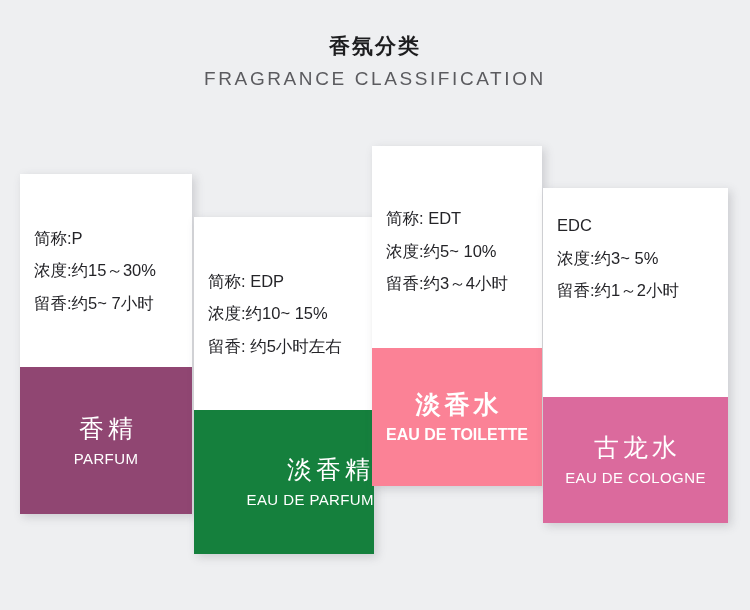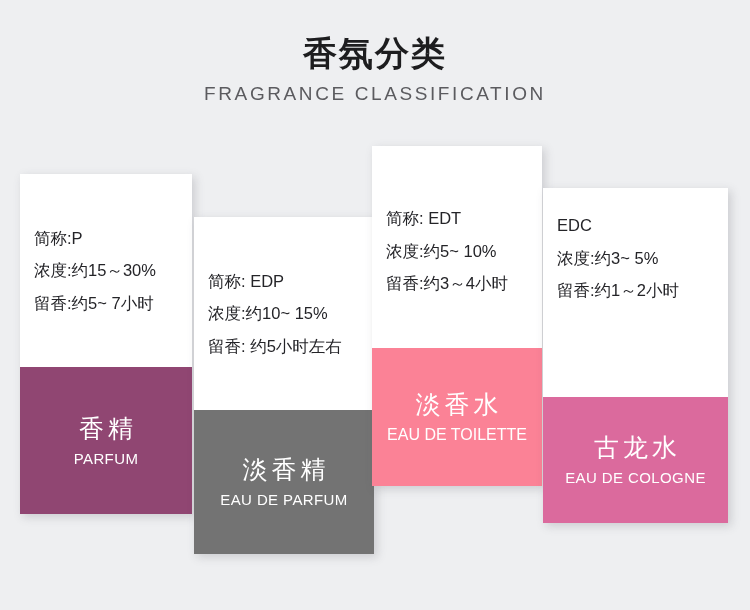--- a/index.html
+++ b/index.html
@@ -24,21 +24,21 @@
   .header {
     position: absolute;
     left: 0;
     top: 0;
     width: 750px;
     text-align: center;
   }
   .title-cn {
     margin: 0;
     padding-top: 34px;
-    font-size: 34px;
+    font-size: 21px;
     font-weight: bold;
     letter-spacing: 2px;
     color: #1d1d1f;
     line-height: 1.15;
   }
   .title-en {
     margin: 0;
     padding-top: 11px;
     font-size: 19px;
     font-weight: normal;
@@ -96,25 +96,25 @@
     white-space: nowrap;
   }
 
   
   #card-parfum      { left: 20px;  top: 142px; width: 172px; height: 340px; z-index: 1; margin-top: 32px; }
   #card-parfum .card-info { height: 193px; }
   #card-parfum .card-band { height: 147px; background: #904672; }
 
   #card-edp         { left: 194px; top: 217px; width: 180px; height: 337px; z-index: 2; }
   #card-edp .card-info { height: 193px; }
-  #card-edp .card-band { height: 144px; background: #737373; }
+  #card-edp .card-band { height: 144px; background: #15803d; align-items: flex-end; }
 
   #card-edt         { left: 372px; top: 146px; width: 170px; height: 340px; z-index: 3; }
   #card-edt .card-info { height: 210px; }
-  #card-edt .card-band { height: 138px; background: #fb8296; }
+  #card-edt .card-band { height: 138px; background: #fb8296; font-weight: bold; }
   #card-edt .band-en { font-size: 16px; letter-spacing: 0px; }
 
   #card-edc         { left: 543px; top: 188px; width: 185px; height: 335px; z-index: 4; }
   #card-edc .card-info { height: 140px; }
   #card-edc .card-band { height: 126px; background: #db6a9d; }
 </style>
 </head>
 <body>
 
 <div id="page">

